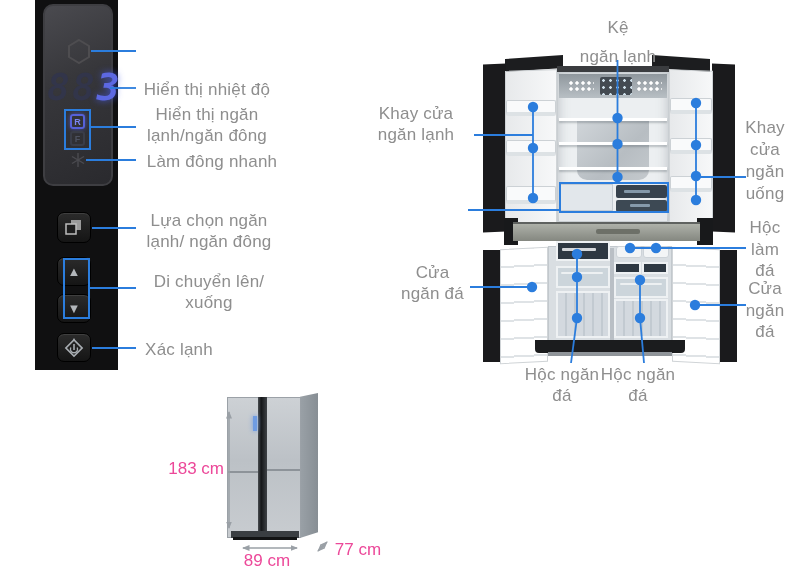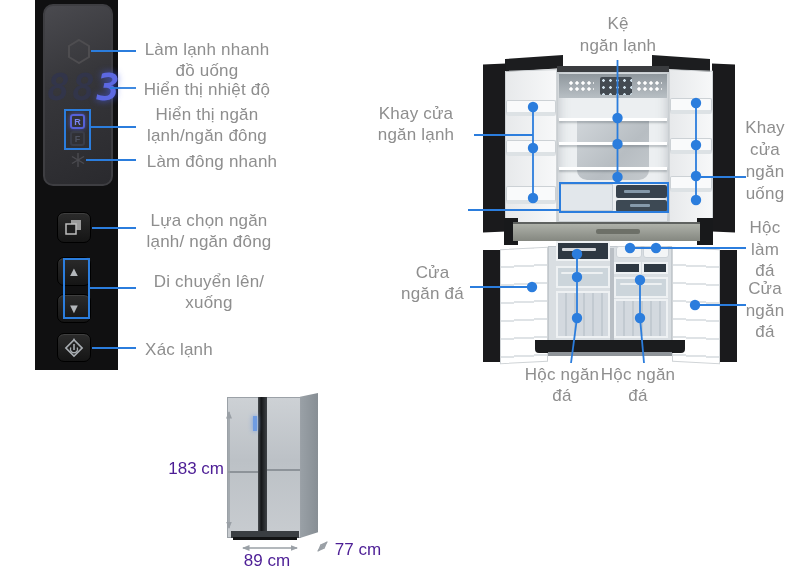--- a/index.html
+++ b/index.html
@@ -36,31 +36,31 @@
   .tri{font-size:13px;color:#b2b6ba;line-height:1;}
   
   .cp1{left:133px;top:39px;width:148px;}
   .cp2{left:133px;top:79px;width:148px;}
   .cp3{left:133px;top:104px;width:148px;}
   .cp4{left:133px;top:151px;width:158px;}
   .cp5{left:133px;top:210px;width:152px;}
   .cp6{left:133px;top:271px;width:152px;}
   .cp7{left:133px;top:339px;width:92px;}
   
-  .fl-shelf{left:572px;top:13px;width:92px;line-height:22px;}
+  .fl-shelf{left:572px;top:13px;width:92px;line-height:29px;}
   .fl-traylf{left:367px;top:103px;width:98px;}
   .fl-veg{left:368px;top:181px;width:102px;}
   .fl-trayrt{left:738px;top:117px;width:54px;line-height:22px;}
   .fl-ice{left:740px;top:217px;width:50px;line-height:21.5px;}
   .fl-doorrt{left:738px;top:278px;width:54px;line-height:21.5px;}
   .fl-doorlf{left:385px;top:262px;width:95px;}
   .fl-drw1{left:517px;top:364px;width:90px;}
   .fl-drw2{left:593px;top:364px;width:90px;}
   
-  .dim{position:absolute;color:#4c1d95;font-size:17px;}
+  .dim{position:absolute;color:#ec4899;font-size:17px;}
   .dim-h{left:160px;top:459px;width:64px;text-align:right;}
   .dim-w{left:232px;top:551px;width:70px;text-align:center;}
   .dim-d{left:327px;top:540px;width:62px;text-align:center;}
   
   .fr{position:absolute;box-sizing:border-box;}
   .cap-l{left:505px;top:57px;width:58px;height:13px;background:#1c1d1f;transform:skewY(-4deg);}
   .cap-r{left:652px;top:57px;width:58px;height:13px;background:#1c1d1f;transform:skewY(4deg);}
   .cab-top{left:557px;top:66px;width:112px;height:8px;background:#3a3c3f;}
   .door-edge{background:#1a1a1c;}
   .tl-edge{left:483px;top:64px;width:23px;height:168px;transform:skewY(-2deg);}
@@ -159,22 +159,20 @@
   </div>
   <div class="pbtn btn-confirm">
     <svg width="22" height="22">
       <rect x="5.2" y="5.2" width="11.5" height="11.5" transform="rotate(45 11 11)" fill="none" stroke="#a8adb2" stroke-width="1.6"></rect>
       <line x1="11" y1="7" x2="11" y2="13" stroke="#a8adb2" stroke-width="1.6"></line>
       <path d="M7.8,10.5 a3.6,3.6 0 1 0 6.4,0" fill="none" stroke="#a8adb2" stroke-width="1.4"></path>
       <line x1="11" y1="1.5" x2="11" y2="3.5" stroke="#a8adb2" stroke-width="1.2"></line>
     </svg>
   </div>
 
-  <div class="lbl cp1">Làm lạnh nhanh
-đồ uống</div>
   <div class="lbl cp2">Hiển thị nhiệt độ</div>
   <div class="lbl cp3">Hiển thị ngăn
 lạnh/ngăn đông</div>
   <div class="lbl cp5">Lựa chọn ngăn
 lạnh/ ngăn đông</div>
   <div class="lbl cp4">Làm đông nhanh</div>
   <div class="lbl cp6">Di chuyển lên/
 xuống</div>
   <div class="lbl cp7">Xác lạnh</div>
 

